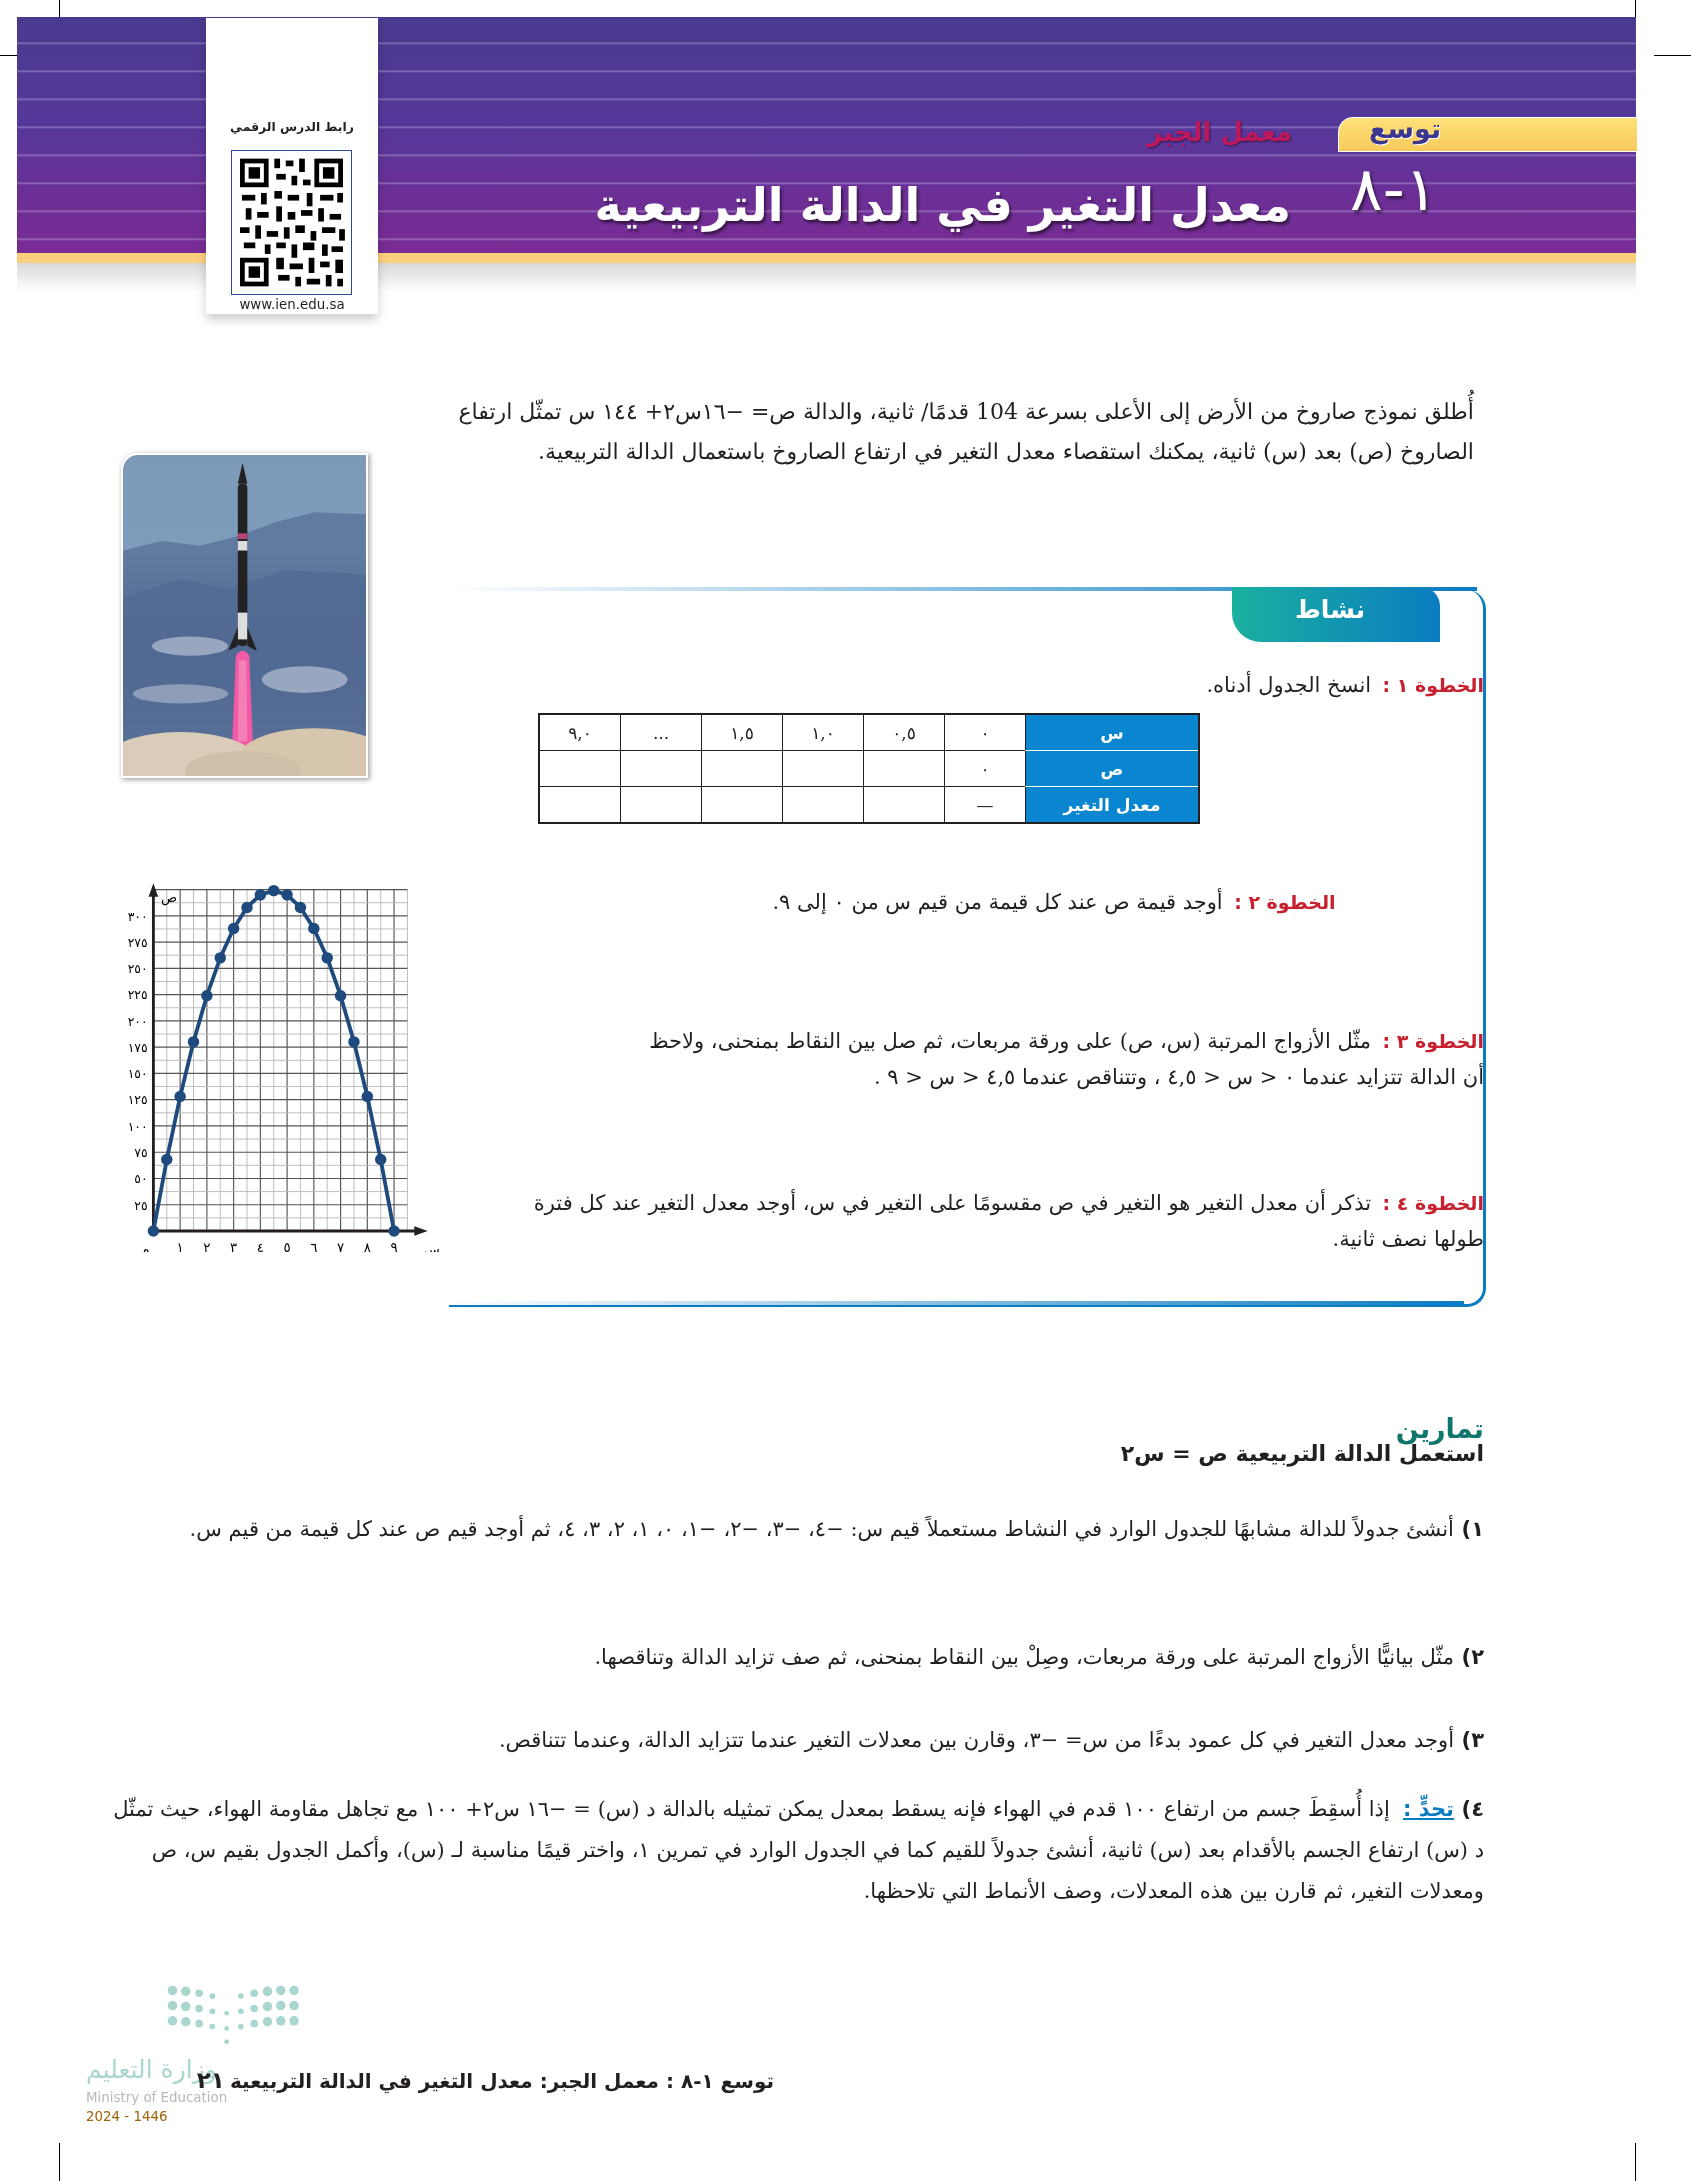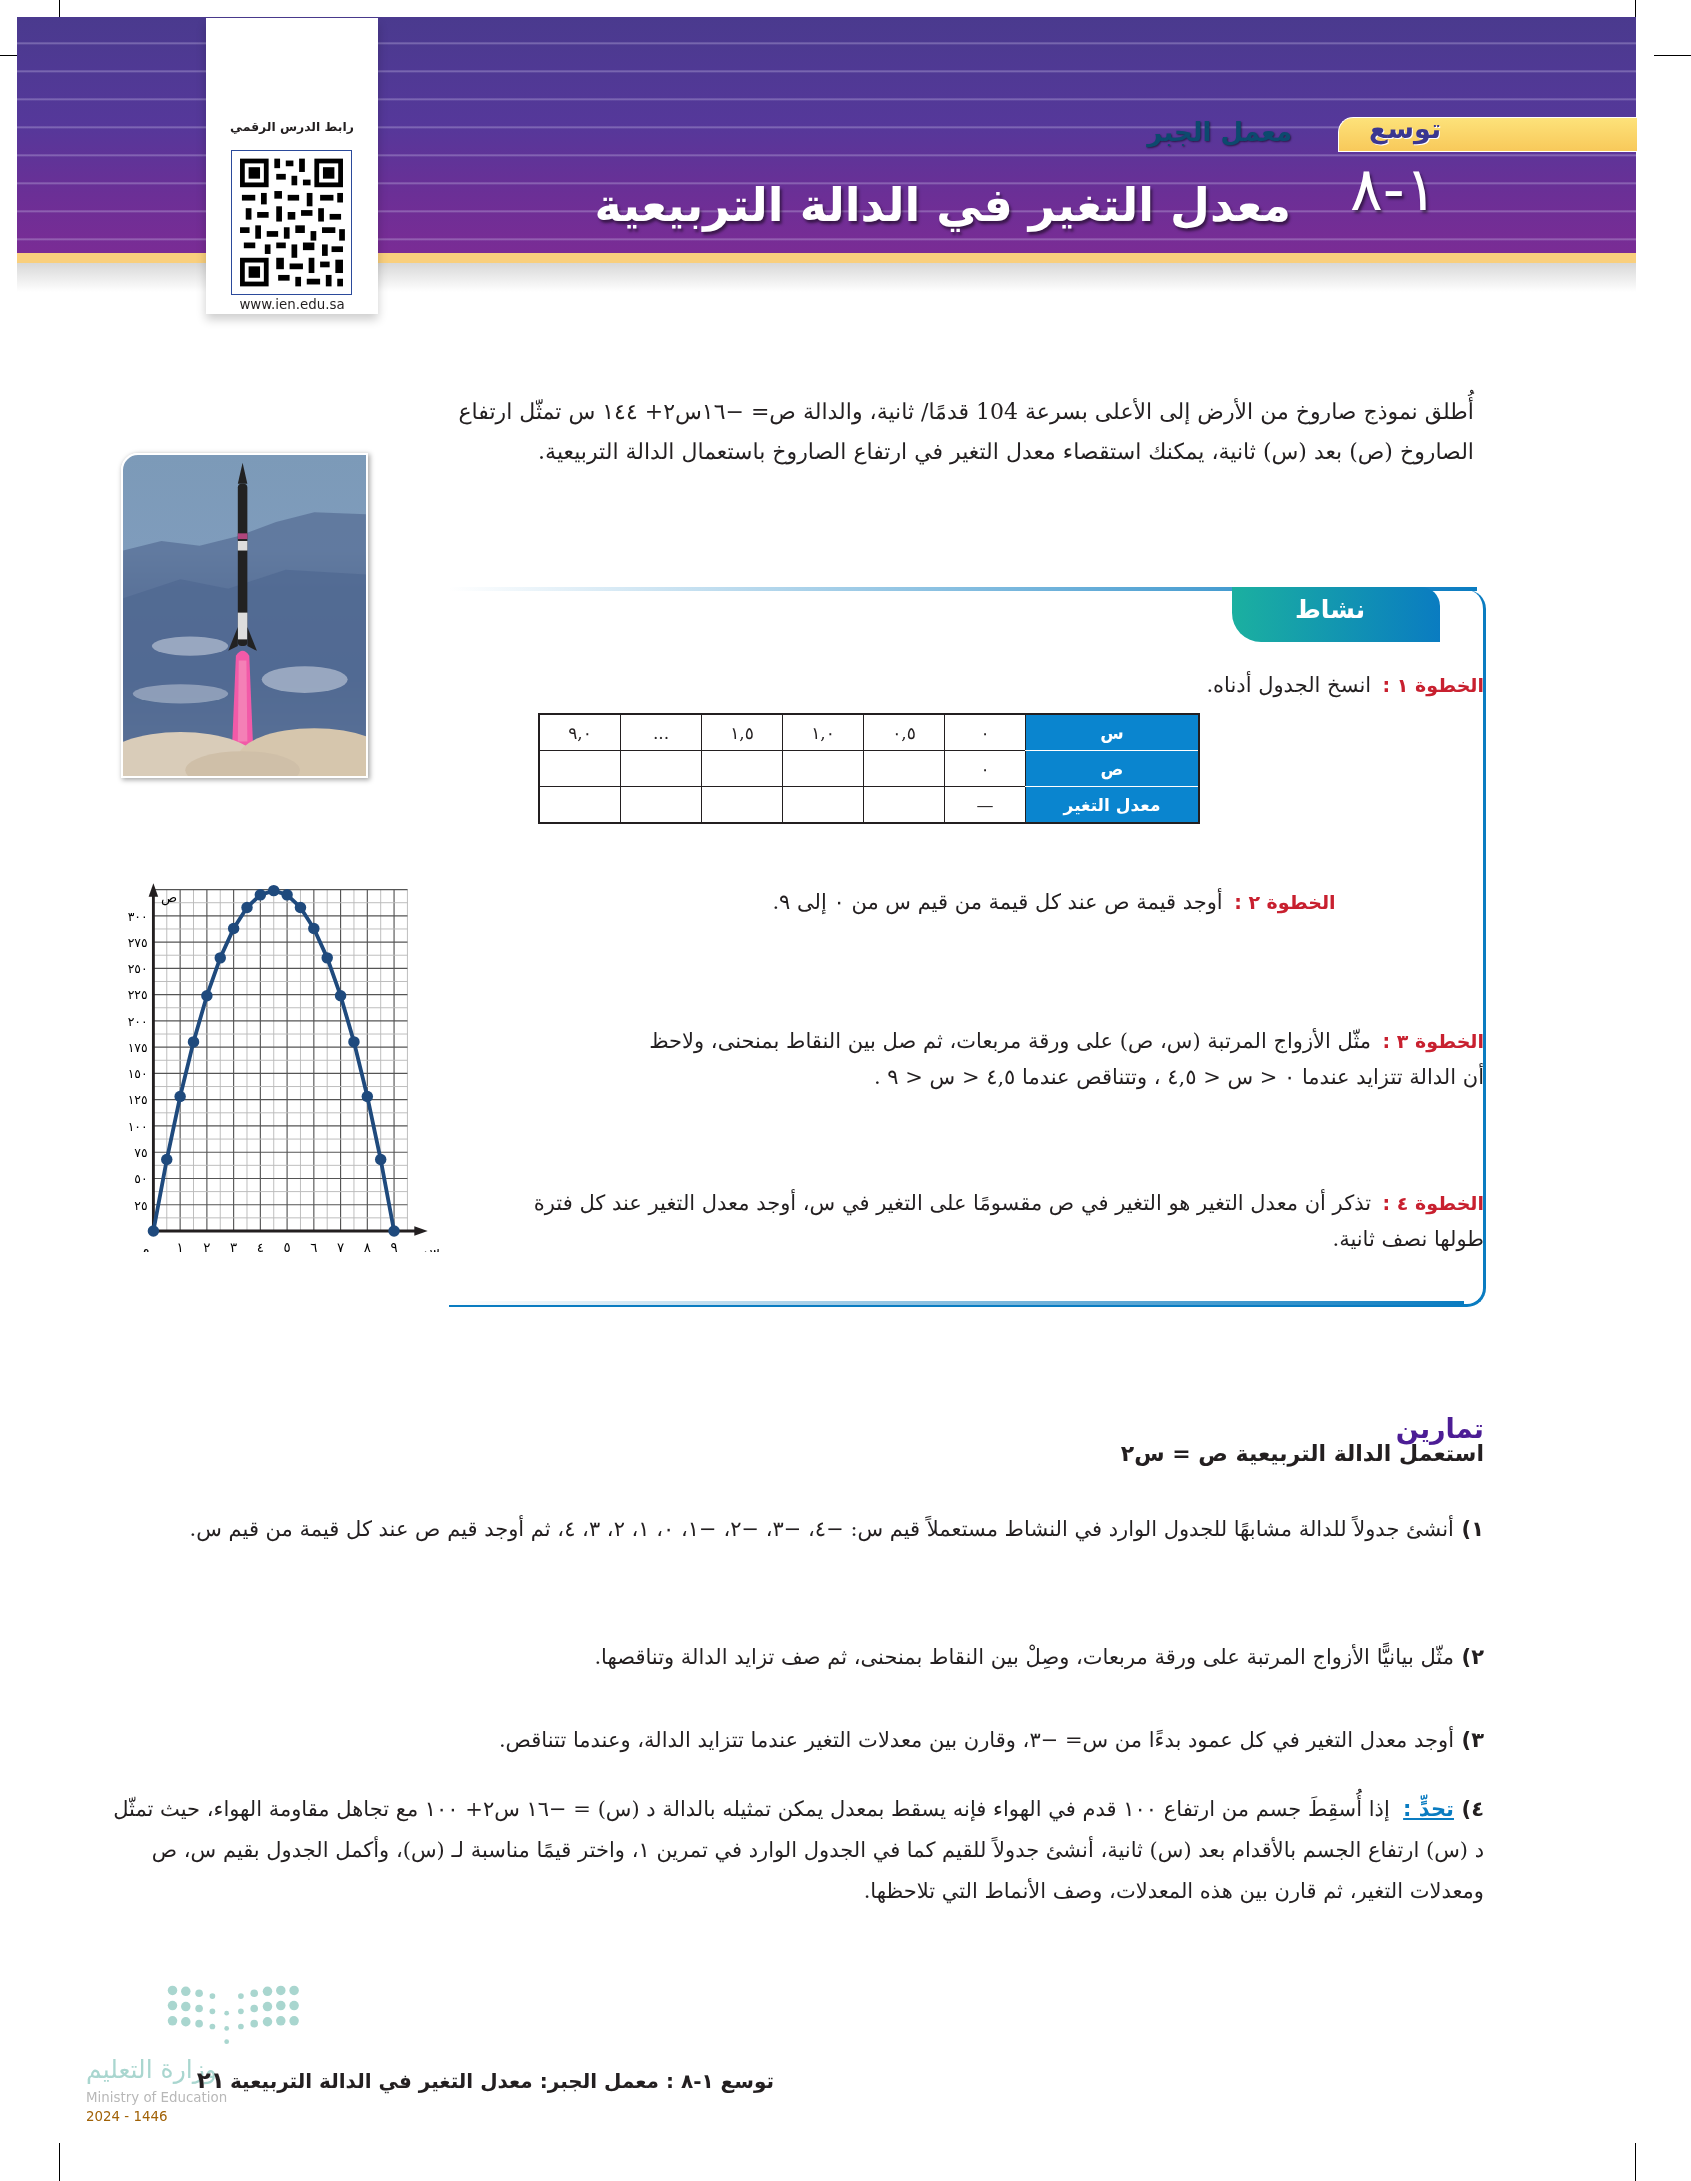--- a/index.html
+++ b/index.html
@@ -5,42 +5,42 @@
   html, body { margin:0; padding:0; }
   body { width:1692px; height:2181px; position:relative; background:#ffffff; font-family:"DejaVu Sans", sans-serif; color:#231f20; overflow:hidden; }
   .crop { position:absolute; background:#000; }
   .header-band { position:absolute; left:17px; top:17px; width:1619px; height:236px;
     background: repeating-linear-gradient(180deg, rgba(255,255,255,0) 0px, rgba(255,255,255,0) 25px, rgba(200,190,230,0.45) 26px, rgba(255,255,255,0) 28px),
                 linear-gradient(180deg, #4a3a8e 0%, #55389a 45%, #6b2f96 75%, #7a2c95 100%); }
   .header-stripe { position:absolute; left:17px; top:253px; width:1619px; height:9.6px; background:#f9cf7d; }
   .header-shadow { position:absolute; left:17px; top:263px; width:1619px; height:29px; background:linear-gradient(180deg,#d8d8d8,#ffffff); }
   .tag-box { position:absolute; left:1338px; top:117px; width:298px; height:32.5px; background:linear-gradient(180deg,#fde27a,#f8c95a); border-radius:15.3px 0 0 0; border:1.9px solid #fff; border-right:none; }
   .tag-label { position:absolute; left:1369px; top:113px; font-family:"DejaVu Sans", sans-serif; font-weight:bold; font-size:27px; color:#3b3790; text-shadow:1px 1px 0 #fff; direction:rtl; }
-  .subject-label { position:absolute; right:400px; top:117px; color:#0c4a6e; font-weight:bold; font-size:26px; direction:rtl; text-shadow:1px 1px 1.9px rgba(0,0,0,0.5); }
+  .subject-label { position:absolute; right:400px; top:117px; color:#be185d; font-weight:bold; font-size:26px; direction:rtl; text-shadow:1px 1px 1.9px rgba(0,0,0,0.5); }
   .lesson-number { position:absolute; left:1350px; top:153px; color:#fff; font-size:61px; font-weight:normal; text-shadow:1.9px 2.9px 2.9px rgba(0,0,0,0.5); direction:rtl; }
   .lesson-title { position:absolute; right:401px; top:178px; color:#fff; font-size:46px; font-weight:bold; text-shadow:1.9px 2.9px 2.9px rgba(0,0,0,0.5); direction:rtl; white-space:nowrap; }
   .qr-card { position:absolute; left:206px; top:18px; width:172px; height:296px; background:#fff; box-shadow:0 5.7px 9.6px rgba(0,0,0,0.2); }
   .qr-caption { position:absolute; top:101px; left:0; width:172px; text-align:center; font-size:12.4px; font-weight:bold; direction:rtl; }
   .qr-code { position:absolute; left:25px; top:132px; width:119px; height:143px; border:1.9px solid #2b4a9b; background:#fff; }
   .qr-url { position:absolute; top:279px; left:0; width:172px; text-align:center; font-size:13.4px; }
   .intro { position:absolute; right:218px; top:392px; width:1032px; direction:rtl; text-align:right; font-family:"DejaVu Serif", serif; font-size:22px; line-height:40px; }
   .rocket-photo { position:absolute; left:121px; top:453px; width:243px; height:321px; border-radius:17px 0 0 0; overflow:hidden; box-shadow:1.9px 1.9px 4.8px rgba(0,0,0,0.35); border:2.9px solid #fff;
     background: linear-gradient(180deg, #7c9ab8 0%, #7f9cbc 30%, #5f7aa0 42%, #566f96 70%, #8c9bb0 85%, #c9bca8 100%); }
   .activity-box { position:absolute; left:449px; top:590px; width:1034px; height:714px; border:3.8px solid #0a7cc1; border-radius:0 19px 19px 0; border-left:none; border-top:none; }
   .activity-topline { position:absolute; left:449px; top:587px; width:1028px; height:3.8px; background:linear-gradient(90deg,#ffffff,#0a7cc1); }
   .activity-bottomline { position:absolute; left:449px; top:1301px; width:1015px; height:3.8px; background:linear-gradient(90deg,#ffffff,#0a7cc1); }
   .activity-tab { position:absolute; left:1232px; top:587px; width:208px; height:55px; background:linear-gradient(90deg,#1bb0a0,#0a7cc1); border-radius:0 19px 0 29px; }
   .activity-tab-label { position:absolute; left:0; top:7.6px; width:196px; text-align:center; color:#fff; font-size:25px; font-weight:bold; direction:rtl; }
   .step { position:absolute; right:208px; direction:rtl; text-align:right; font-family:"DejaVu Serif", serif; font-size:21px; line-height:36px; }
   .step-label { color:#c8202f; font-weight:bold; font-family:"DejaVu Sans", sans-serif; font-size:19px; margin-left:11.5px; }
   table.act { position:absolute; left:538px; top:713px; border-collapse:collapse; direction:rtl; border:2.9px solid #231f20; }
   table.act td { border:1.9px solid #231f20; height:35px; text-align:center; font-size:17px; font-family:"DejaVu Serif", serif; width:80px; padding:0; }
   table.act td.head { background:#0a85cf; color:#fff; font-weight:bold; width:172px; border-color:#fff #fff #fff #231f20; font-family:"DejaVu Sans", sans-serif; }
   .graph { position:absolute; left:96px; top:870px; width:344px; height:382px; }
-  .ex-title { position:absolute; right:208px; top:1413px; color:#4c1d95; font-weight:bold; font-size:27px; direction:rtl; }
+  .ex-title { position:absolute; right:208px; top:1413px; color:#0f766e; font-weight:bold; font-size:27px; direction:rtl; }
   .ex-intro { position:absolute; right:208px; top:1441px; font-weight:bold; font-size:22px; direction:rtl; }
   .exercise { position:absolute; right:208px; width:1376px; direction:rtl; text-align:right; font-family:"DejaVu Serif", serif; font-size:21px; line-height:42px; }
   .ex-num { font-weight:bold; margin-left:7.6px; font-family:"DejaVu Sans", sans-serif; }
   .challenge { color:#0a7cc1; font-weight:bold; font-family:"DejaVu Sans", sans-serif; margin-left:13.4px;text-decoration:underline; }
   .footer-text { position:absolute; right:918px; top:2067px; font-weight:bold; font-size:20px; direction:rtl; white-space:nowrap; }
   .page-num { font-size:23px; margin-right:5px; }
   .ministry-logo { position:absolute; left:86px; top:1979px; width:249px; height:143px; }
   .ministry-ar { position:absolute; left:86px; top:2055px; color:#a9d6cf; font-size:25px; direction:rtl; }
   .ministry-en { position:absolute; left:86px; top:2090px; color:#b8b8b8; font-size:13.4px; }
   .ministry-year { position:absolute; left:86px; top:2109px; color:#a16207; font-size:13.4px; }

